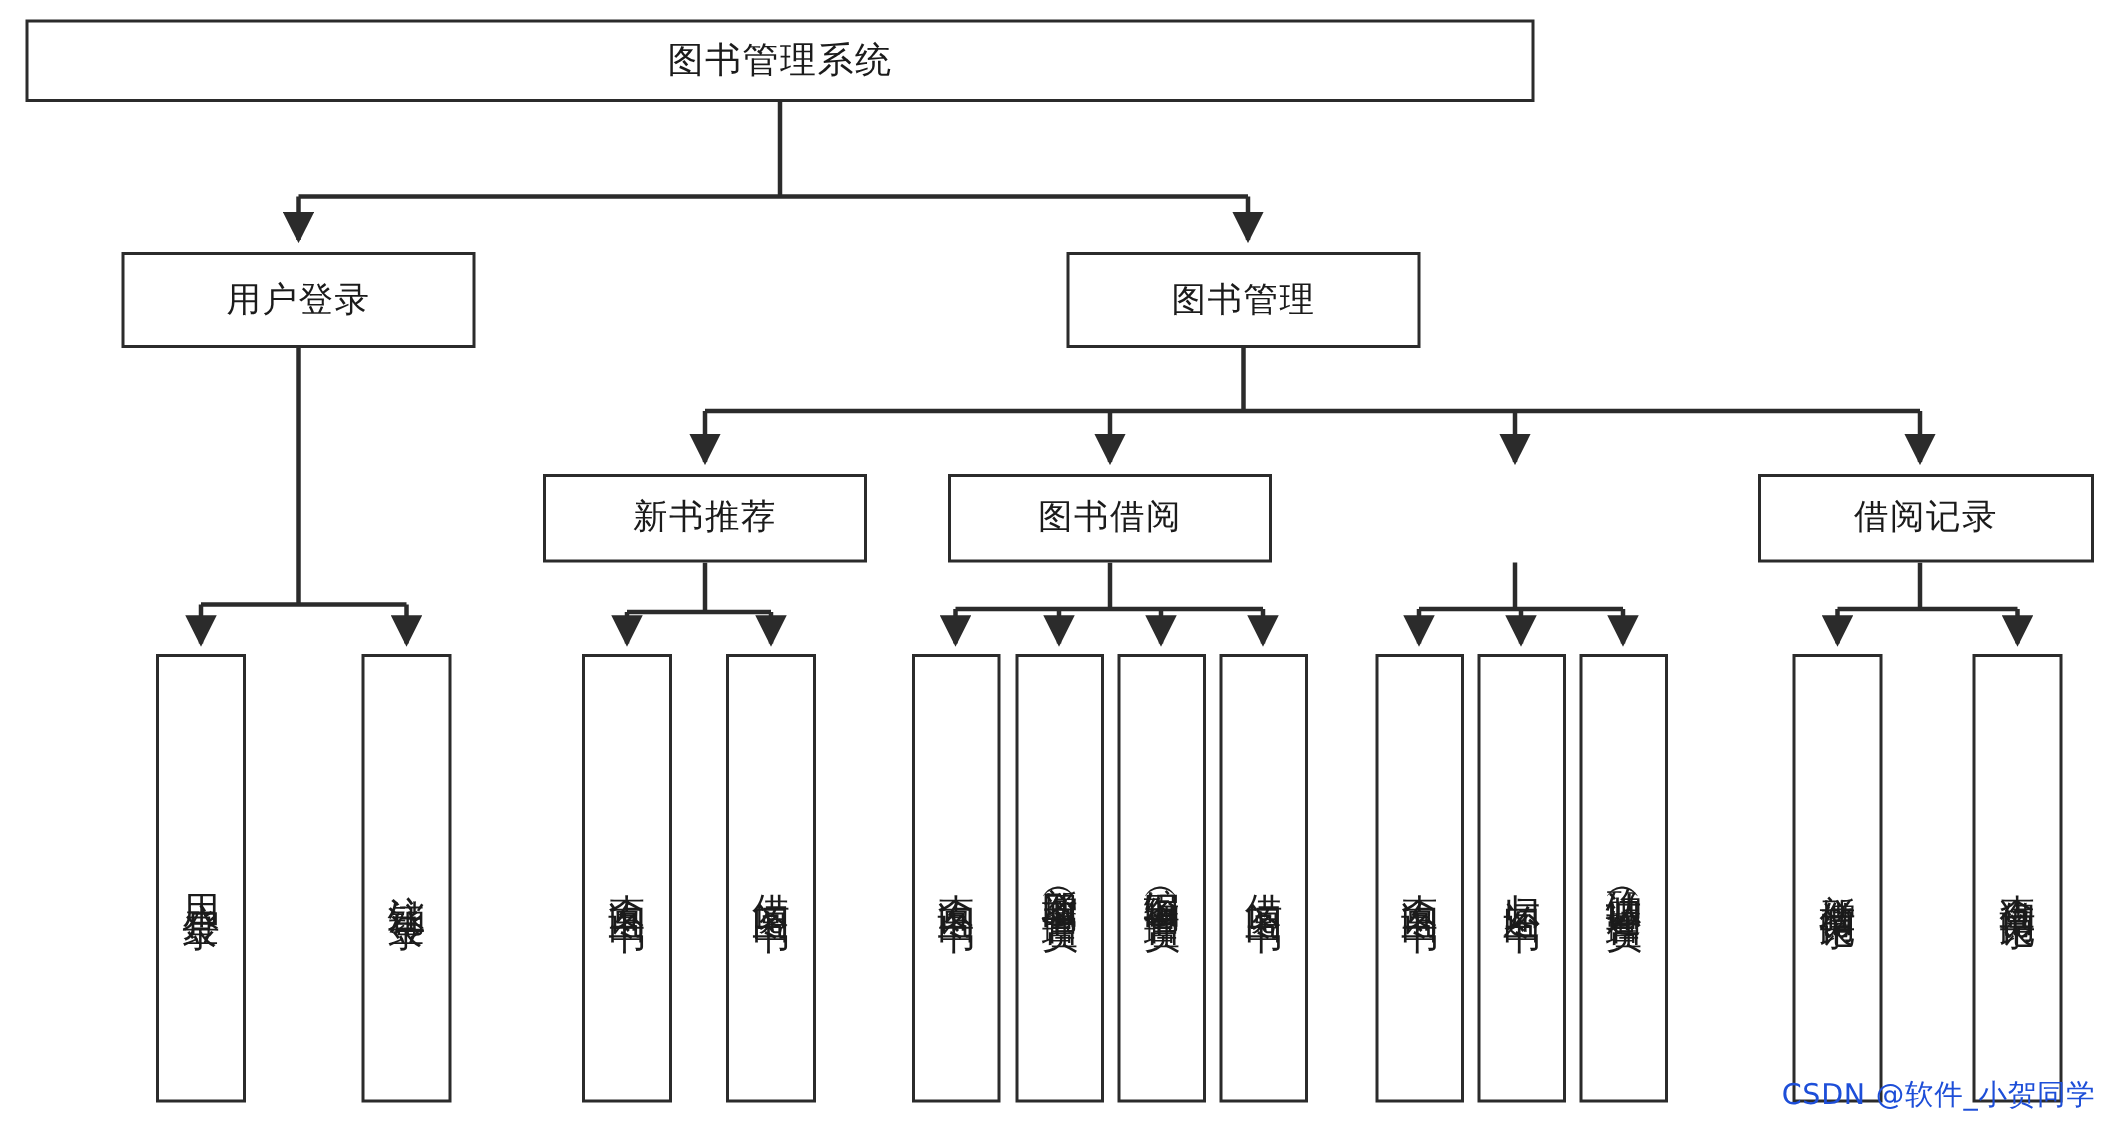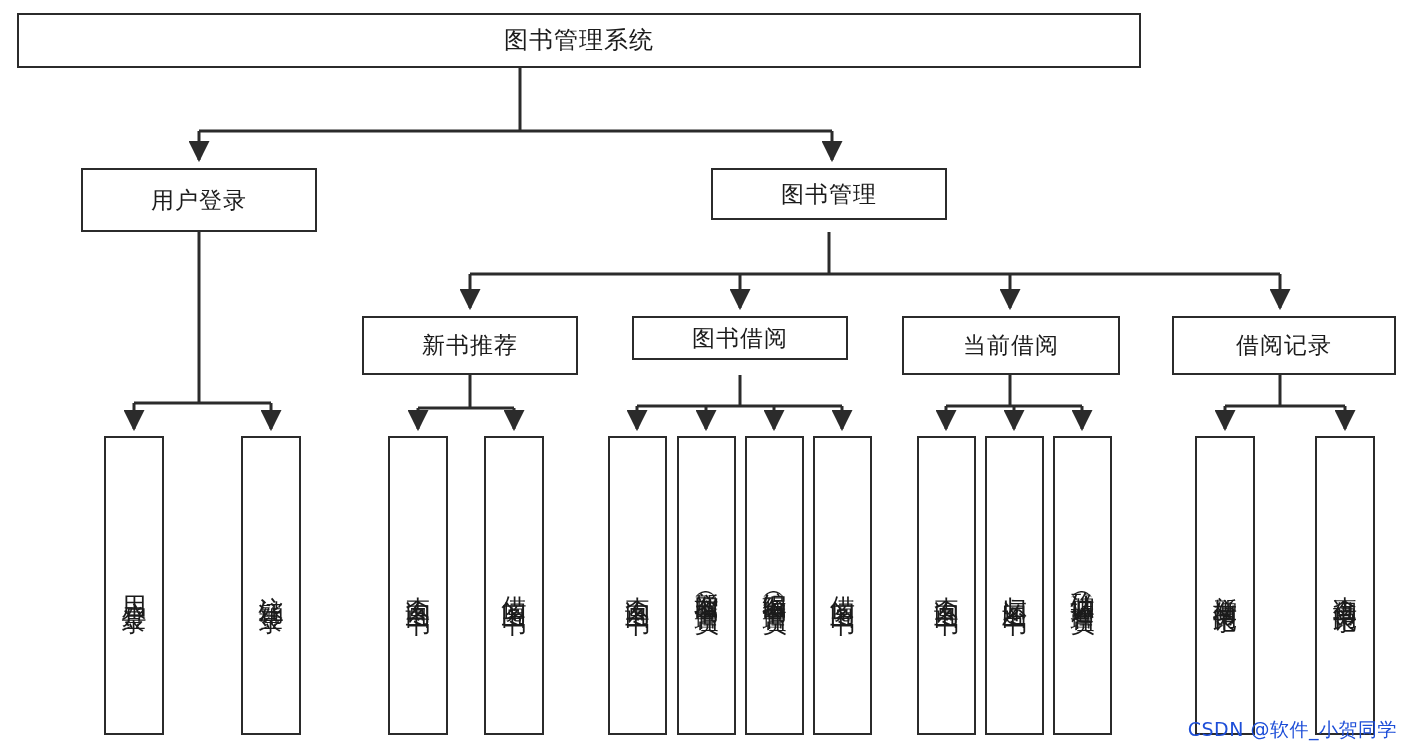--- a/index.html
+++ b/index.html
@@ -125,39 +125,36 @@
       <path d="M 1014 406 L 1014 429" marker-end="url(#arrow)"></path>
       <path d="M 1082 406 L 1082 429" marker-end="url(#arrow)"></path>
 
       <path d="M 1280 375 L 1280 406"></path>
       <path d="M 1225 406 L 1345 406"></path>
       <path d="M 1225 406 L 1225 429" marker-end="url(#arrow)"></path>
       <path d="M 1345 406 L 1345 429" marker-end="url(#arrow)"></path>
     </g>
   </svg>
 
-  <div class="node horiz root" style="left:17px; top:13px; width:1124px; height:55px;">
+  <div class="node horiz root" style="left:17px; top:13px; width:1006px; height:55px;">
     <span class="label">图书管理系统</span>
   </div>
 
   <div class="node horiz" style="left:81px; top:168px; width:236px; height:64px;">
     <span class="label">用户登录</span>
   </div>
-  <div class="node horiz" style="left:711px; top:168px; width:236px; height:52px;">
+  <div class="node horiz" style="left:711px; top:168px; width:236px; height:64px;">
     <span class="label">图书管理</span>
   </div>
 
   <div class="node horiz" style="left:362px; top:316px; width:216px; height:59px;">
     <span class="label">新书推荐</span>
   </div>
-  <div class="node horiz" style="left:632px; top:316px; width:216px; height:44px;">
+  <div class="node horiz" style="left:632px; top:316px; width:216px; height:59px;">
     <span class="label">图书借阅</span>
-  </div>
-  <div class="node horiz" style="left:902px; top:316px; width:218px; height:59px;">
-    <span class="label">当前借阅</span>
   </div>
   <div class="node horiz" style="left:1172px; top:316px; width:224px; height:59px;">
     <span class="label">借阅记录</span>
   </div>
 
   <div class="node vert" style="left:104px; top:436px; width:60px; height:299px;">
     <span class="label">用户登录</span>
   </div>
   <div class="node vert" style="left:241px; top:436px; width:60px; height:299px;">
     <span class="label">注销登录</span>

